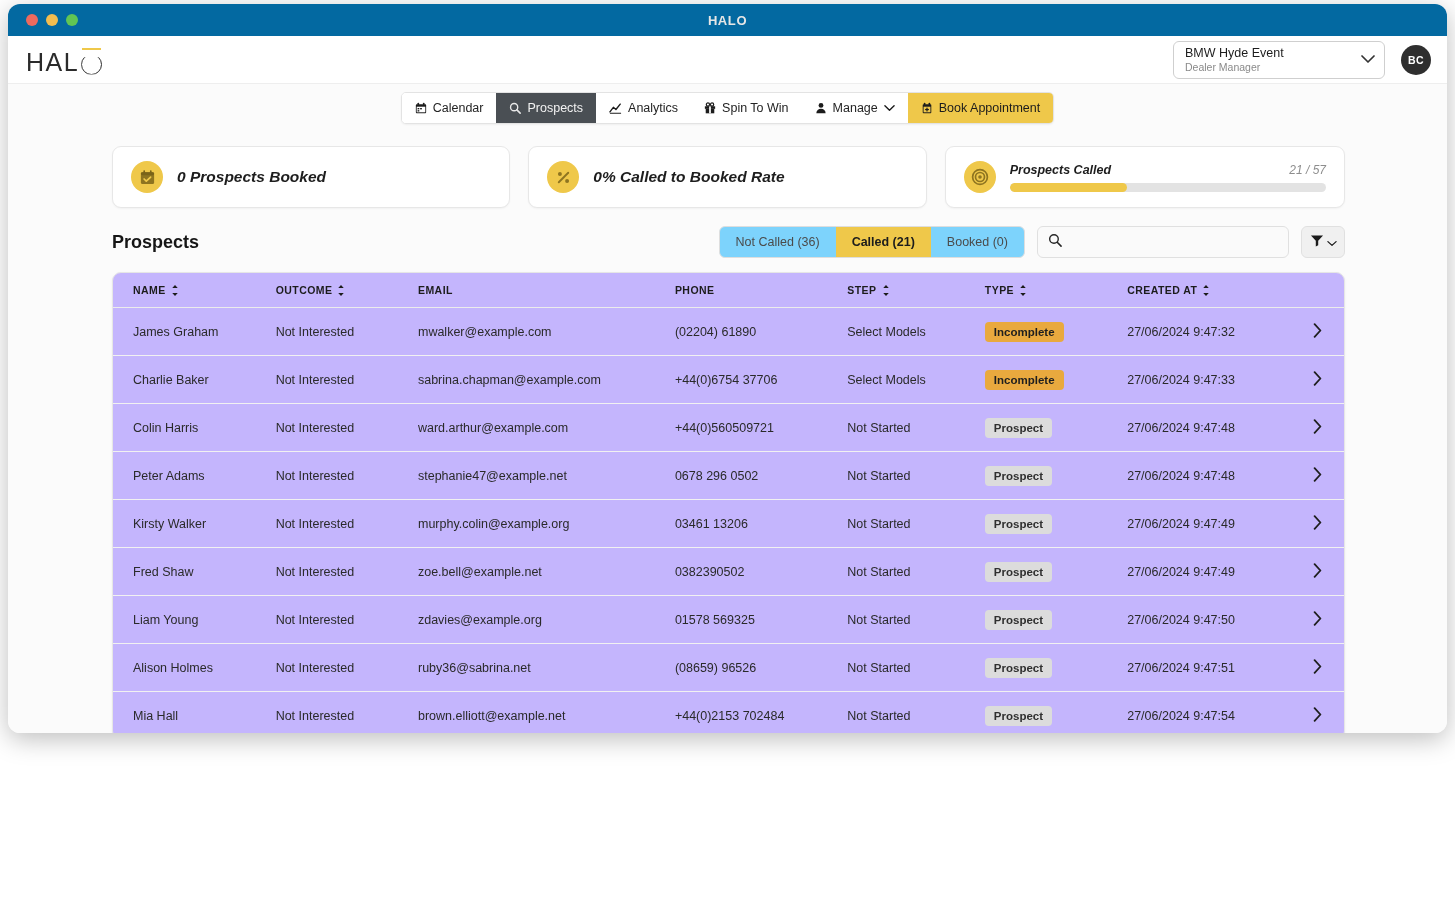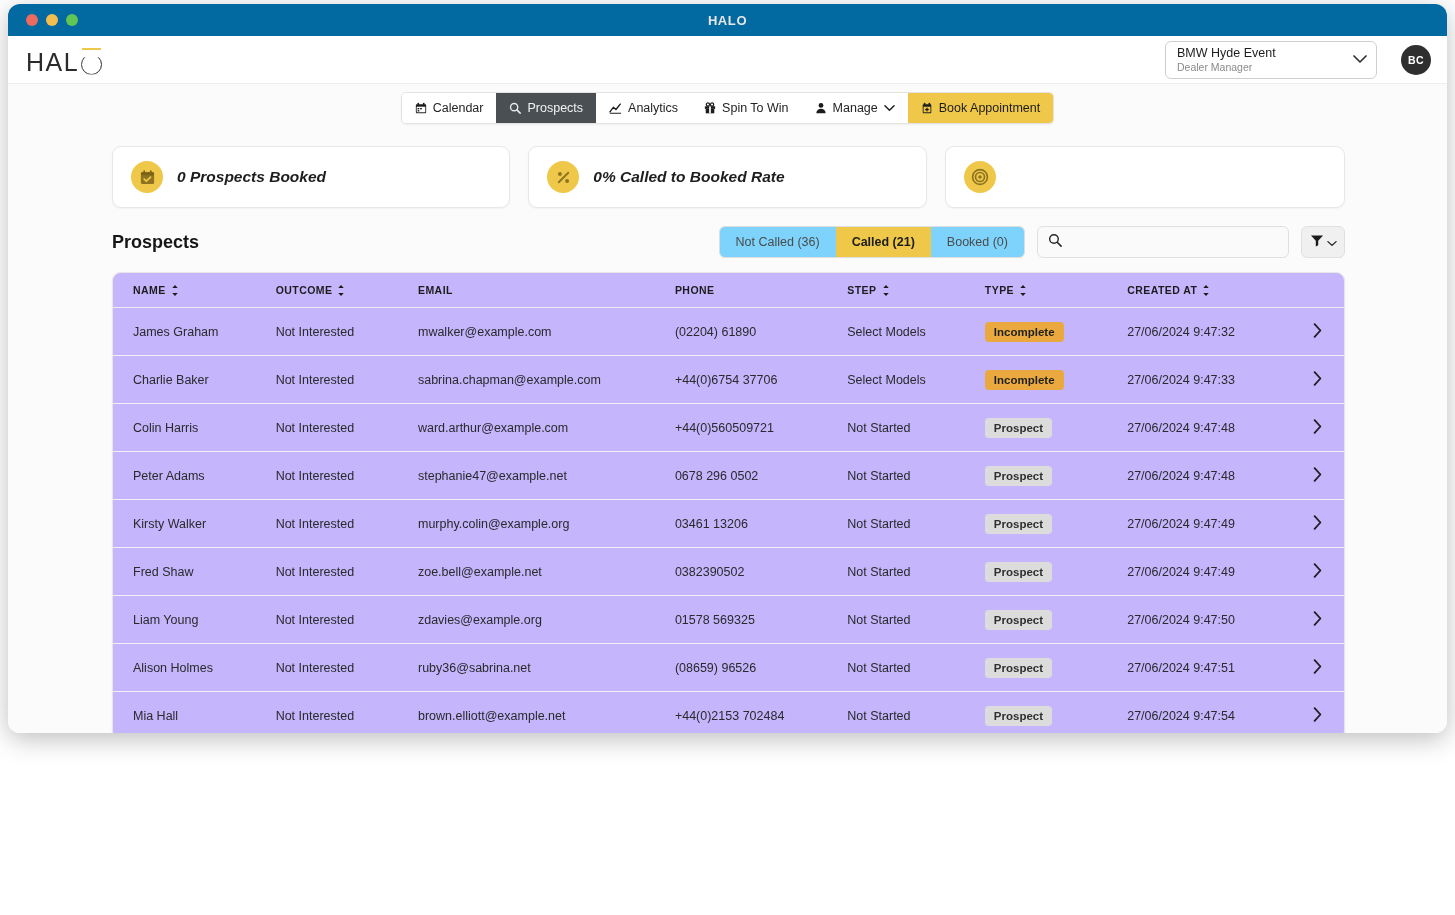--- a/index.html
+++ b/index.html
@@ -59,21 +59,21 @@
   .logo-o .ring {
     position: absolute; left: 0; bottom: 0;
     width: 21px; height: 21px; border: 1.6px solid #2b2b2b;
     border-radius: 50%;
     clip-path: polygon(0 18%, 100% 18%, 100% 100%, 0 100%);
   }
   .logo-o .bar {
     position: absolute; left: 1px; top: -5px; width: 19px; height: 2.5px;
     background: #EFC84A;
   }
-  .header-right { display: flex; align-items: center; gap: 24px; }
+  .header-right { display: flex; align-items: center; gap: 16px; }
   .event-select {
     width: 212px; height: 38px;
     border: 1px solid #cfcfcf; border-radius: 6px;
     display: flex; align-items: center; justify-content: space-between;
     padding: 0 9px 0 11px; background: #fff; cursor: pointer;
   }
   .event-select .lines { display: flex; flex-direction: column; gap: 1px; }
   .ev-name { font-size: 12.5px; color: #1d1d1d; font-weight: 400; line-height: 14px; }
   .ev-role { font-size: 10.5px; color: #8a8a8a; line-height: 12px; }
   .chev { color: #333; font-size: 12px; }
@@ -345,20 +345,29 @@
       </div>
 
       <div class="card c3">
         <div class="cicon">
           <svg width="18" height="18" viewBox="0 0 18 18">
               <circle cx="9" cy="9" r="7.4" fill="none" stroke="#8e7420" stroke-width="1.7"></circle>
               <circle cx="9" cy="9" r="4.5" fill="none" stroke="#8e7420" stroke-width="1.7"></circle>
               <circle cx="9" cy="9" r="1.8" fill="#8e7420"></circle>
             </svg>
         </div>
+        <div class="c3-body">
+          <div class="c3-top">
+            <span class="c3-label">Prospects Called</span>
+            <span class="c3-count">21 / 57</span>
+          </div>
+          <div class="bar-track">
+            <div class="bar-fill" id="progress-fill" style="width: 37%;"></div>
+          </div>
+        </div>
       </div>
 
     </div>
 
     <div class="sectionrow">
       <div class="sectitle">Prospects</div>
 
       <div class="filters">
         <div class="segmented">
           <div class="seg">Not Called (36)</div>

